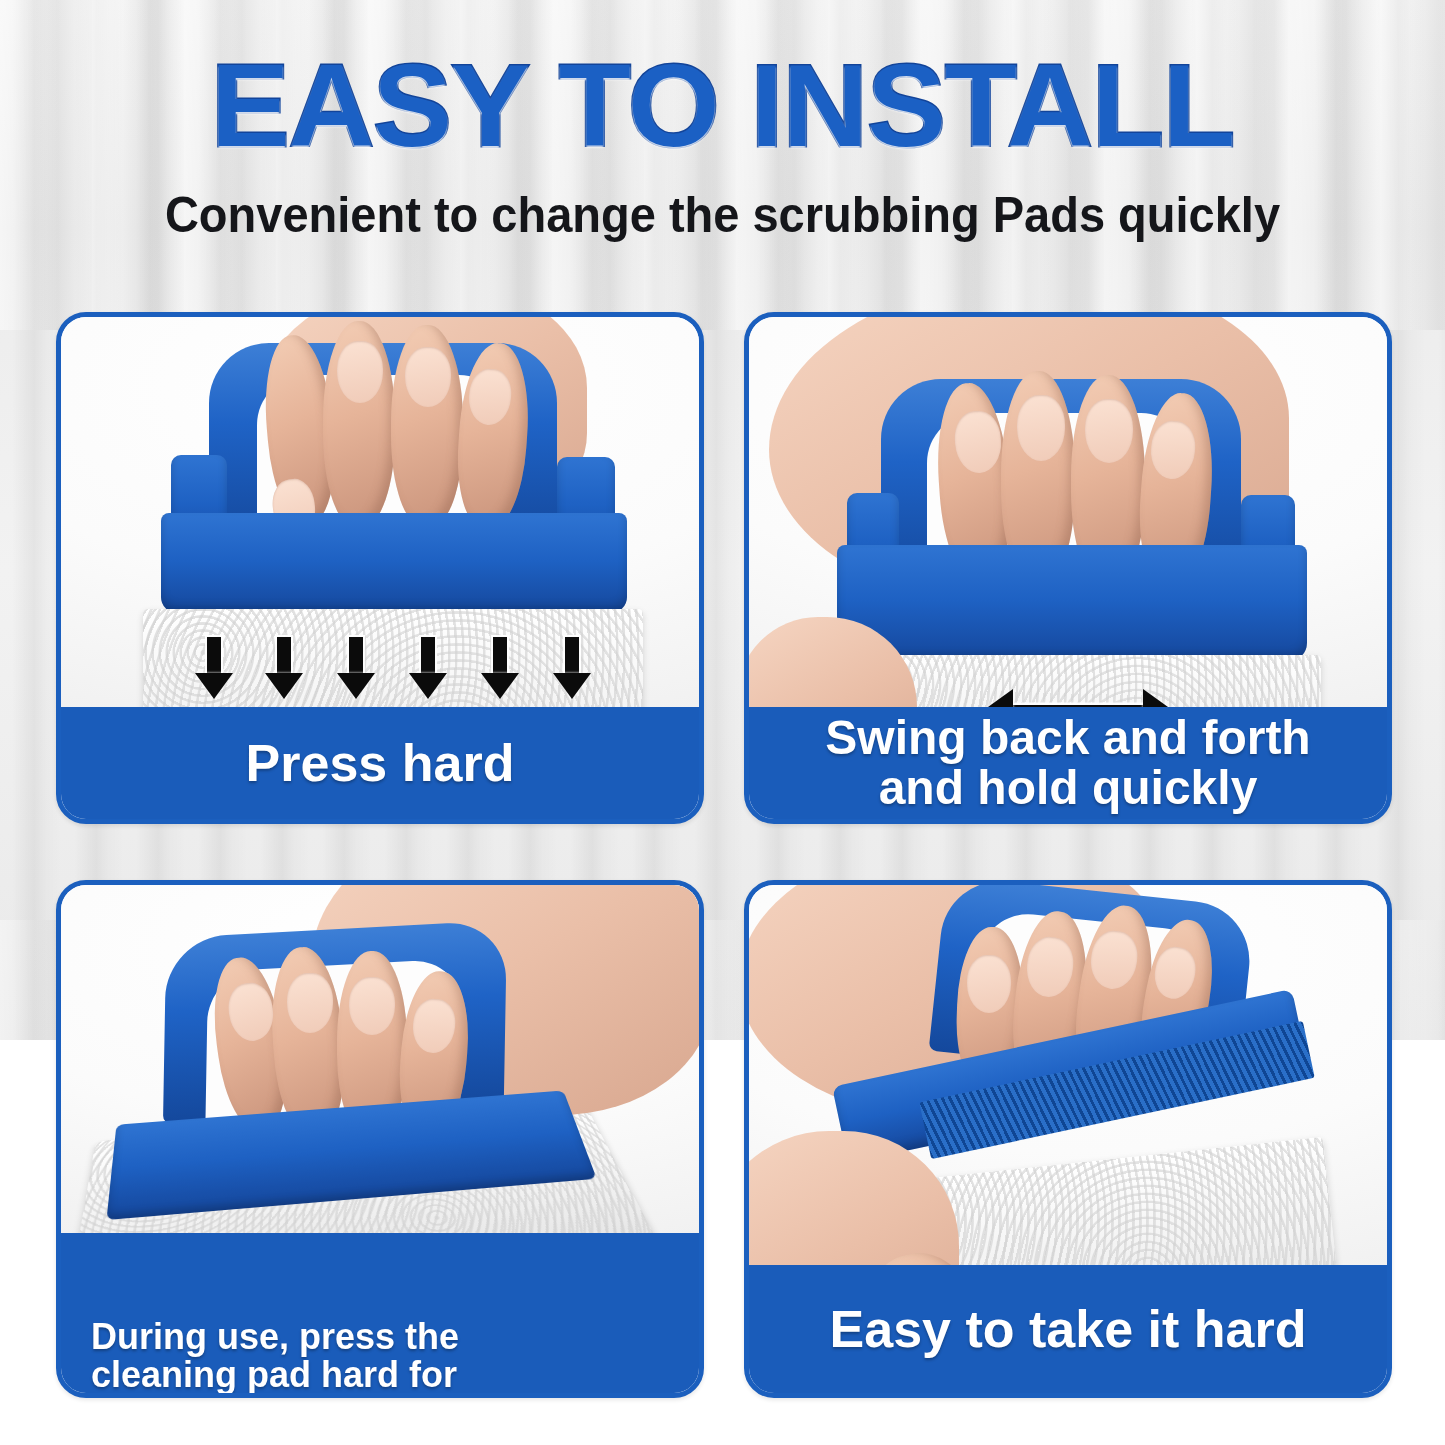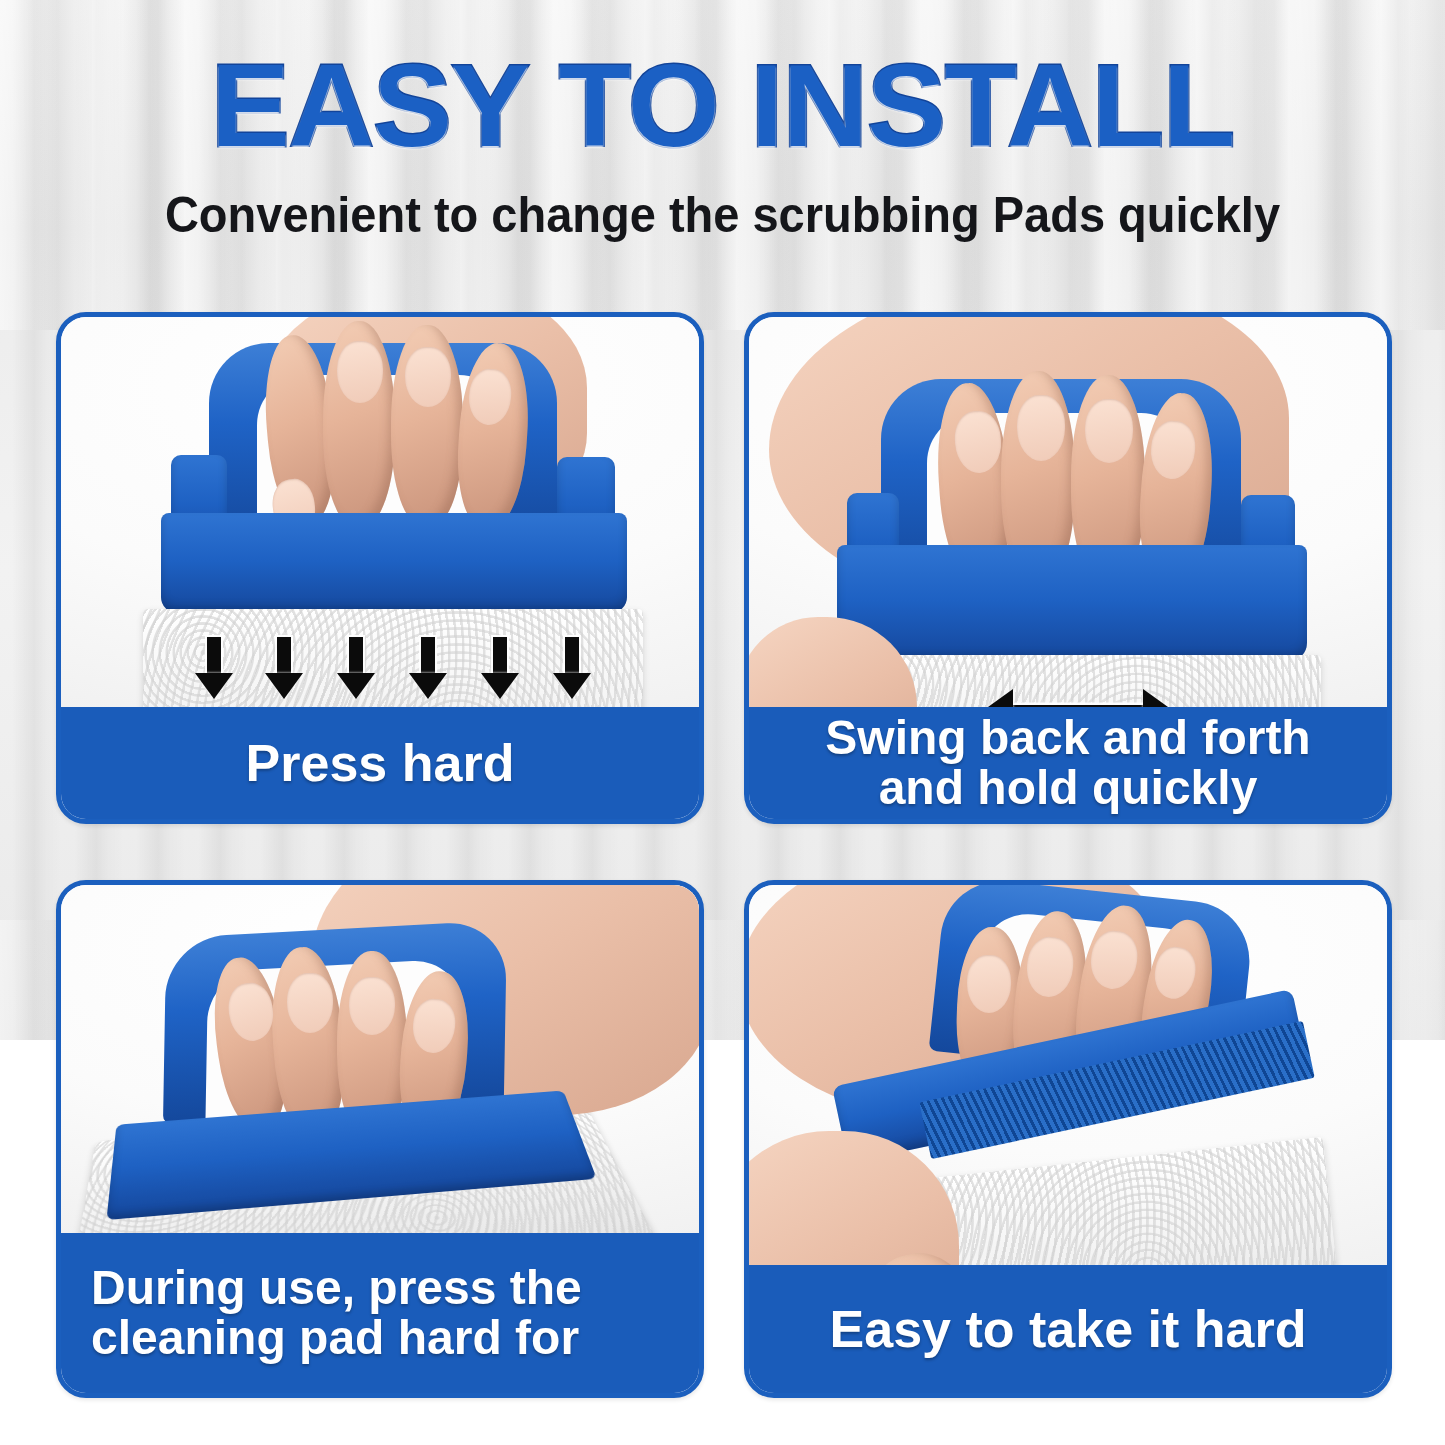--- a/index.html
+++ b/index.html
@@ -113,22 +113,22 @@
     display:flex; align-items:center; justify-content:center;
     text-align:center;
     font-family:"Liberation Sans Narrow","Liberation Sans", sans-serif;
     font-weight:bold;
     line-height:1.04;
     text-shadow:0 2px 3px rgba(0,0,0,.30);
     padding:0 16px;
   }
   .p1 .caption { height:112px; font-size:52px; }
   .p2 .caption { height:112px; font-size:48px; }
-  .p3 .caption { height:160px; font-size:48px;
-                 justify-content:flex-start; text-align:left; padding-left:30px; }
+  .p3 .caption { height:160px; font-size:36px;
+                 justify-content:flex-start; text-align:left; padding-left:30px;align-items:flex-end; }
   .p4 .caption { height:128px; font-size:52px; }
 
   
   .scene { position:absolute; inset:0; }
 
   
   .handle-bar {
     position:absolute;
     background:linear-gradient(180deg,#3d7fd6 0%, #1f63c6 40%, #14489c 100%);
     border-radius:60px 60px 8px 8px;

